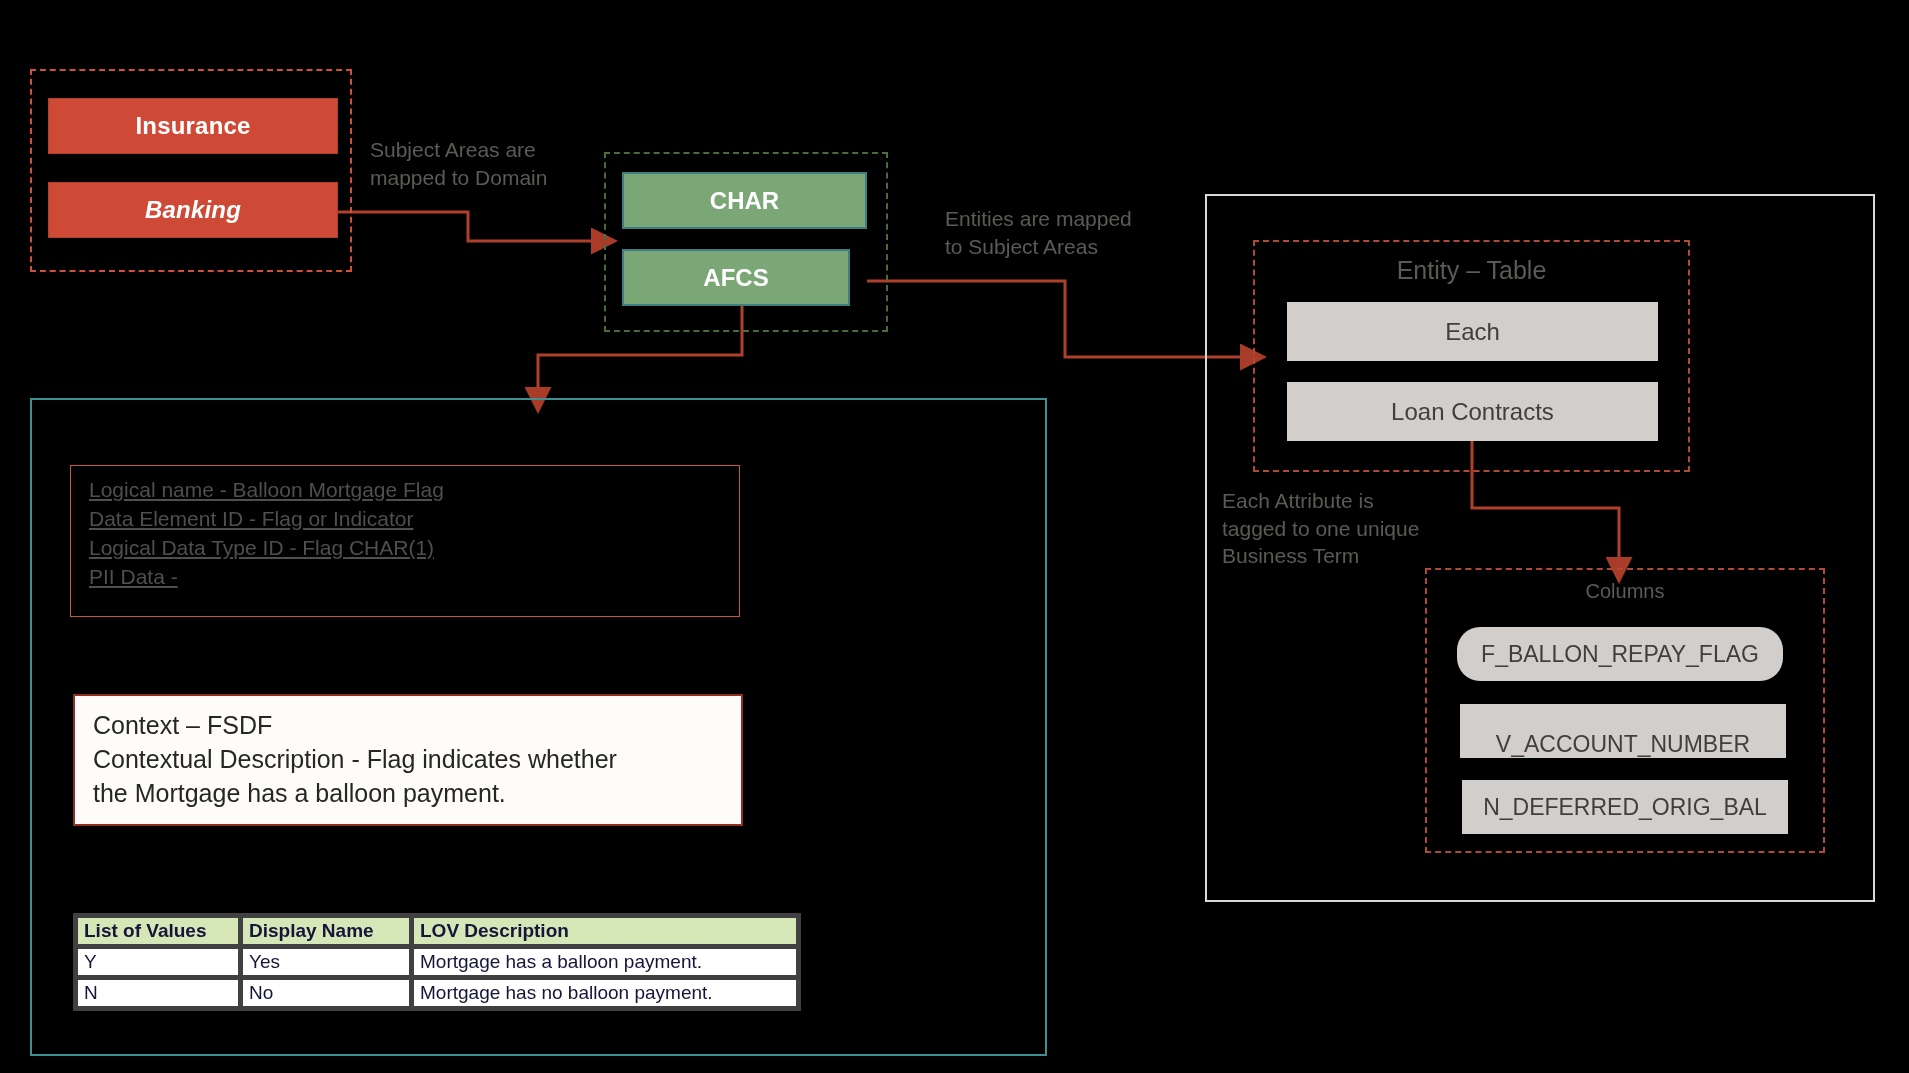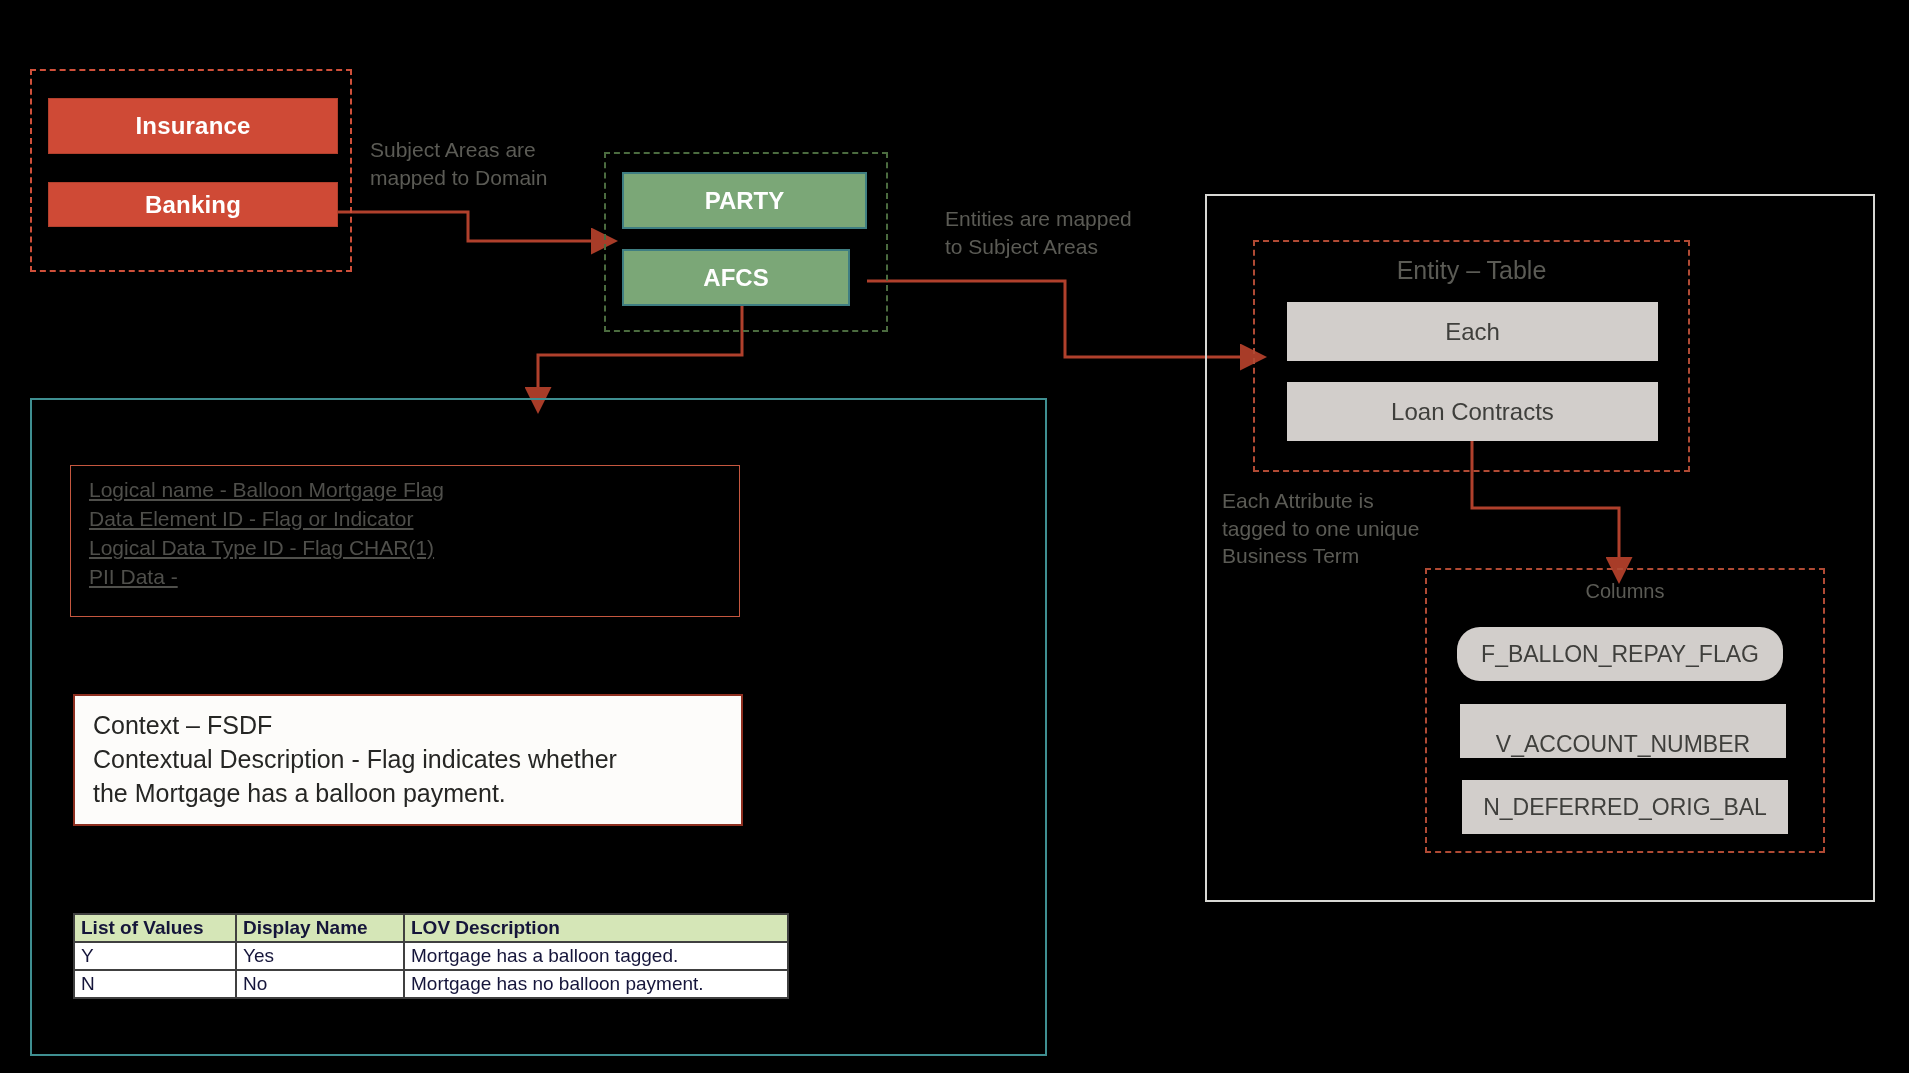--- a/index.html
+++ b/index.html
@@ -15,21 +15,21 @@
     left:30px;top:69px;width:322px;height:203px;
     border:2px dashed #d0503a;box-sizing:border-box;
   }
   .red-box{
     position:absolute;background:#cf4a36;border:1px solid #b2402d;
     display:flex;align-items:center;justify-content:center;
     color:#ffffff;font-weight:bold;font-size:24px;letter-spacing:.2px;
     box-sizing:border-box;
   }
   #box-insurance{left:48px;top:98px;width:290px;height:56px;}
-  #box-banking{left:48px;top:182px;width:290px;height:45px;}
+  #box-banking{left:48px;top:182px;width:290px;height:56px;font-style:italic;}
 
   
   #subject-group{
     left:604px;top:152px;width:284px;height:180px;
     border:2px dashed #4b6b3f;box-sizing:border-box;
   }
   .green-box{
     position:absolute;background:#7ba777;border:2px solid #3f7e82;
     display:flex;align-items:center;justify-content:center;
     color:#ffffff;font-weight:bold;font-size:24px;
@@ -98,21 +98,21 @@
     color:#262624;font-size:25px;line-height:1.36;white-space:pre-line;
   }
 
   
   #lov-table{
     position:absolute;left:73px;top:913px;
     border-collapse:collapse;background:#ffffff;
     font-size:19px;color:#15153a;
   }
   #lov-table th,#lov-table td{
-    border:2px solid #404040;padding:2px 6px;text-align:left;
+    border:5px solid #404040;padding:2px 6px;text-align:left;
     font-family:"Liberation Sans", sans-serif;
     white-space:nowrap;
   }
   #lov-table th{background:#d5e6b7;font-weight:bold;color:#15153a;}
   #lov-table td{background:#ffffff;font-weight:normal;}
   #lov-table .c0{width:148px;}
   #lov-table .c1{width:154px;}
   #lov-table .c2{width:370px;}
 
   
@@ -141,21 +141,21 @@
 <div class="abs" id="domain-group"></div>
 <div class="red-box" id="box-insurance">
   <span>Insurance</span>
 </div>
 <div class="red-box" id="box-banking">
   <span>Banking</span>
 </div>
 
 <div class="abs" id="subject-group"></div>
 <div class="green-box" id="box-party">
-  <span>PARTY</span>
+  <span>CHAR</span>
 </div>
 <div class="green-box" id="box-afcs">
   <span>AFCS</span>
 </div>
 
 <div class="note" id="note-subject-areas">Subject Areas are
 mapped to Domain</div>
 <div class="note" id="note-entities">Entities are mapped
 to Subject Areas</div>
 <div class="note" id="note-attribute">Each Attribute is
@@ -201,21 +201,21 @@
     <tr>
       <th class="c0">List of Values</th>
       <th class="c1">Display Name</th>
       <th class="c2">LOV Description</th>
     </tr>
   </thead>
   <tbody>
     <tr>
       <td class="c0">Y</td>
       <td class="c1">Yes</td>
-      <td class="c2">Mortgage has a balloon tagged.</td>
+      <td class="c2">Mortgage has a balloon payment.</td>
     </tr>
     <tr>
       <td class="c0">N</td>
       <td class="c1">No</td>
       <td class="c2">Mortgage has no balloon payment.</td>
     </tr>
   </tbody>
 </table>
 
 </body></html>

